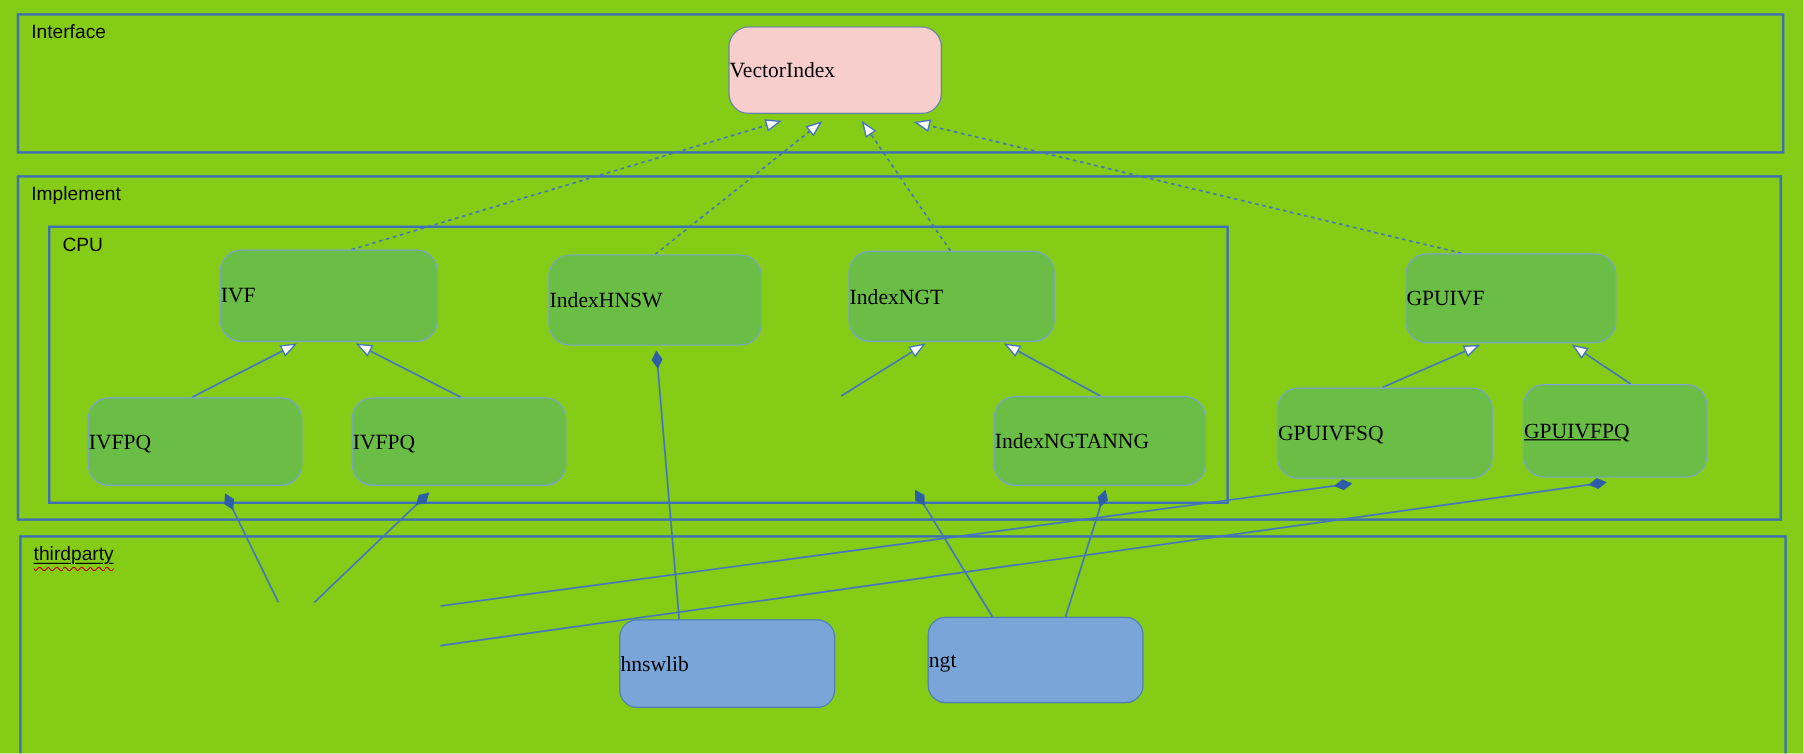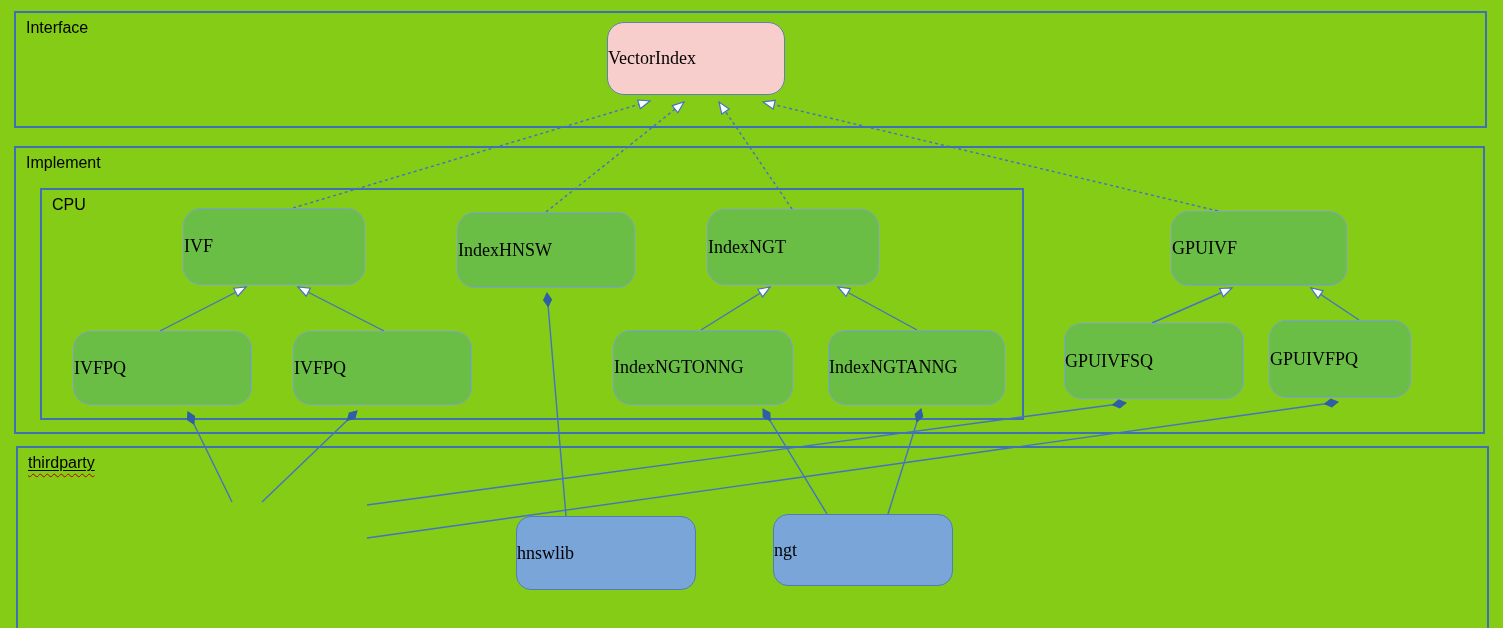--- a/index.html
+++ b/index.html
@@ -127,30 +127,27 @@
     </div>
     <div class="node impl" style="left: 1171px; top: 211px; width: 176px; height: 75px;">
       <span>GPUIVF</span>
     </div>
     <div class="node impl" style="left: 73px; top: 331px; width: 179px; height: 74px;">
       <span>IVFPQ</span>
     </div>
     <div class="node impl" style="left: 293px; top: 331px; width: 179px; height: 74px;">
       <span>IVFPQ</span>
     </div>
-    <div class="node impl" style="left: 613px; top: 330px; width: 180px; height: 75px;">
-      <span>IndexNGTONNG</span>
-    </div>
     <div class="node impl" style="left: 828px; top: 330px; width: 177px; height: 75px;">
       <span>IndexNGTANNG</span>
     </div>
     <div class="node impl" style="left: 1064px; top: 323px; width: 180px; height: 76px;">
       <span>GPUIVFSQ</span>
     </div>
-    <div class="node impl" style="left: 1269px; top: 320px; width: 142px; height: 78px;">
+    <div class="node impl" style="left: 1269px; top: 320px; width: 154px; height: 78px; text-decoration: underline;">
       <span>GPUIVFPQ</span>
     </div>
     <div class="node lib" style="left: 486px; top: 516px; width: 180px; height: 74px; margin-left: 30px;">
       <span>hnswlib</span>
     </div>
     <div class="node lib" style="left: 773px; top: 514px; width: 180px; height: 72px;">
       <span>ngt</span>
     </div>
   </div>
 

